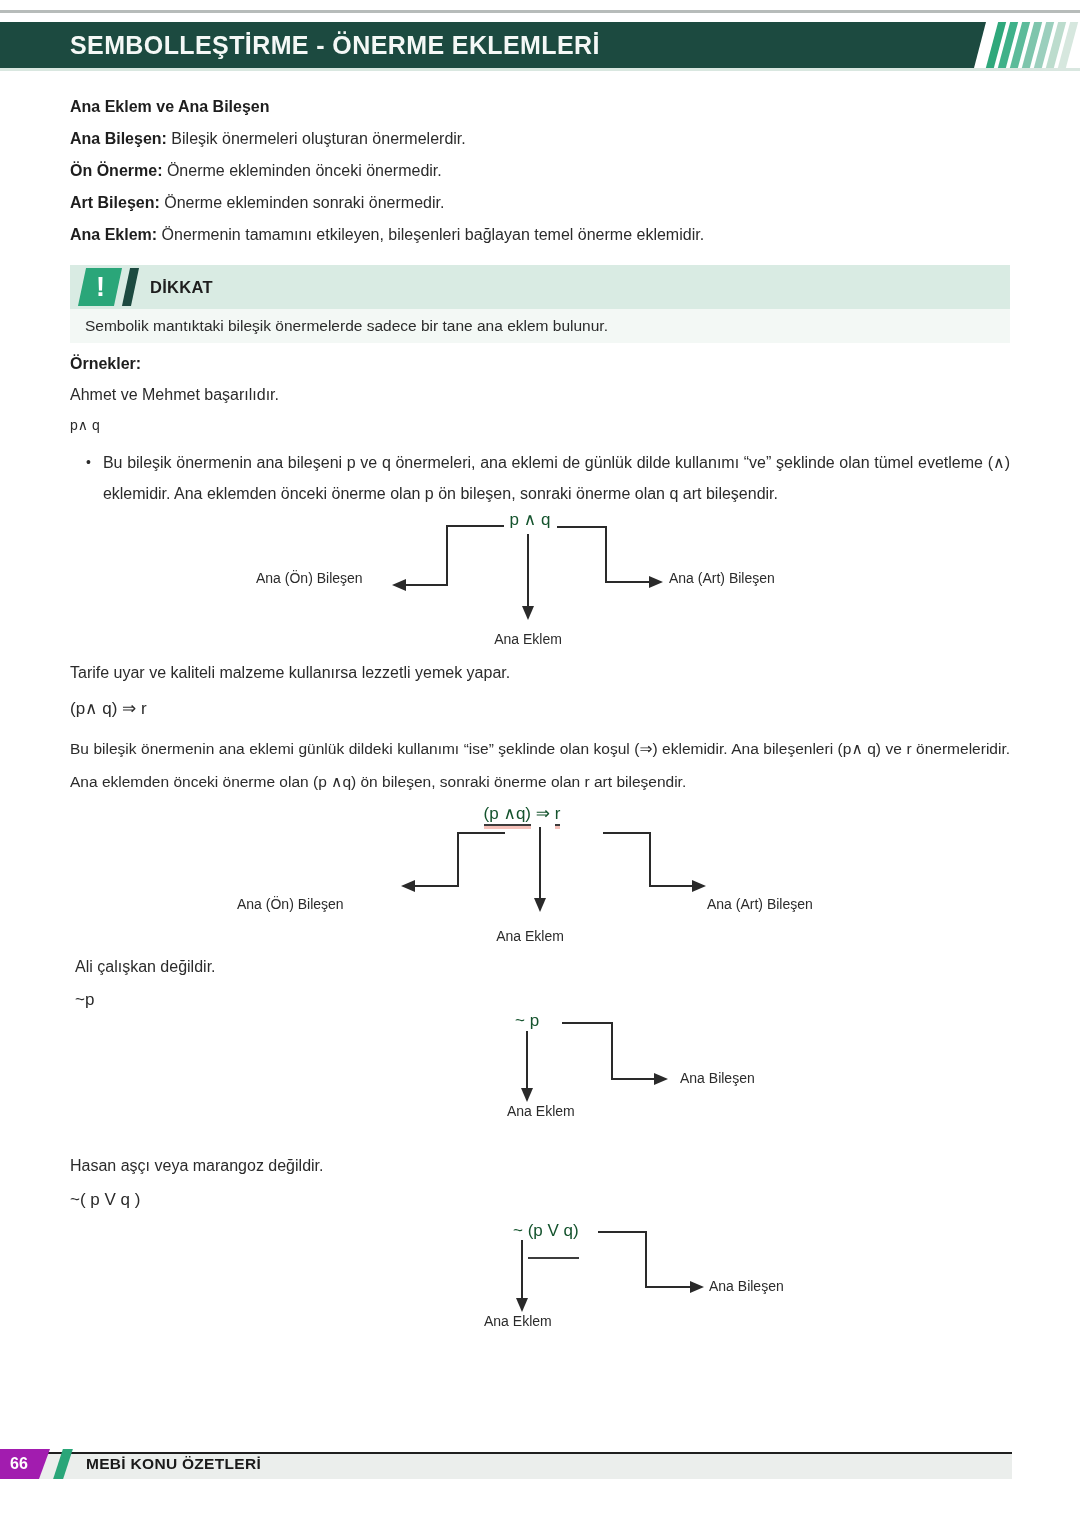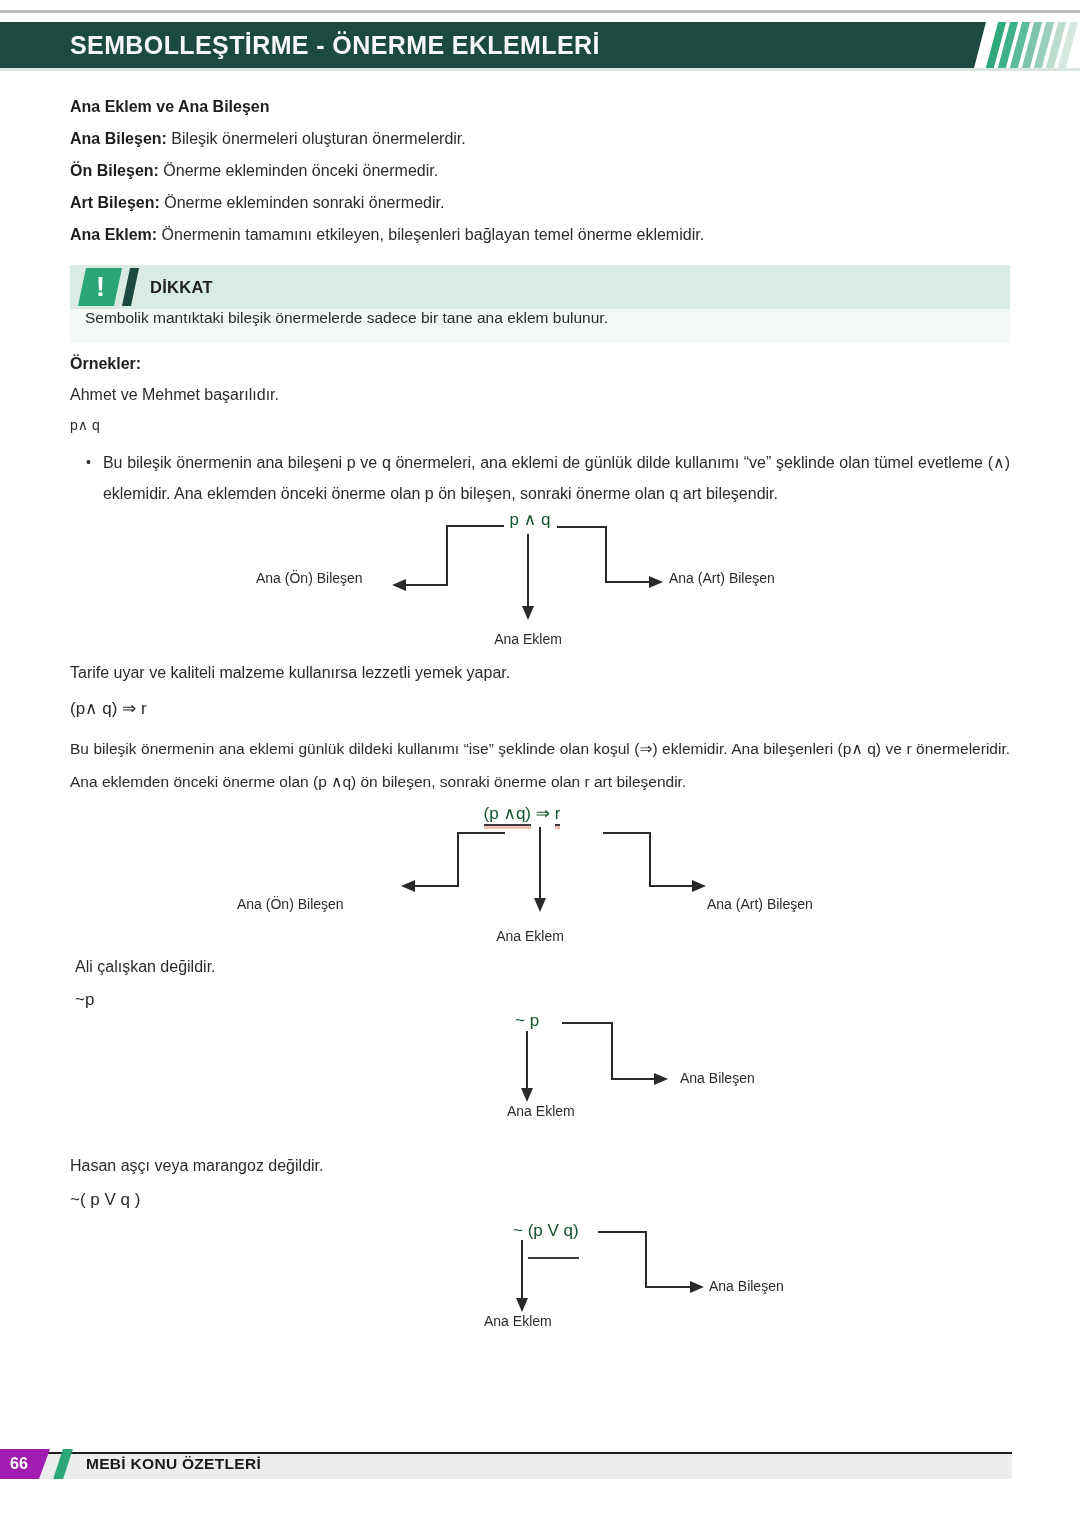--- a/index.html
+++ b/index.html
@@ -33,21 +33,21 @@
   
   .dikkat{left:70px;top:265px;width:940px;}
   .dikkat-head{height:44px;background:#d9ebe3;position:relative;display:flex;align-items:center;}
   .dikkat-icon{
     position:absolute;left:12px;top:3px;width:36px;height:38px;background:#2aa679;
     transform:skewX(-12deg);display:flex;align-items:center;justify-content:center;
   }
   .dikkat-icon span{transform:skewX(12deg);color:#ffffff;font-weight:bold;font-size:27px;line-height:1;}
   .dikkat-slash{position:absolute;left:56px;top:3px;width:9px;height:38px;background:#1c4a40;transform:skewX(-12deg);}
   .dikkat-title{margin-left:80px;font-weight:bold;font-size:16.5px;color:#1e1e1e;letter-spacing:.3px;}
-  .dikkat-note{height:34px;background:#f3f8f5;display:flex;align-items:flex-start;}
+  .dikkat-note{height:34px;background:#f3f8f5;display:flex;align-items:center;}
   .dikkat-note span{margin-left:15px;font-size:15.5px;color:#2b2b2b;}
 
   
   .diagram{left:0;width:1080px;}
   .hline{position:absolute;height:2px;background:#2a2a2a;}
   .vline{position:absolute;width:2px;background:#2a2a2a;}
   .arr{position:absolute;width:0;height:0;}
   .arr-left{border-top:6px solid transparent;border-bottom:6px solid transparent;border-right:14px solid #2a2a2a;}
   .arr-right{border-top:6px solid transparent;border-bottom:6px solid transparent;border-left:14px solid #2a2a2a;}
   .arr-down{border-left:6px solid transparent;border-right:6px solid transparent;border-top:14px solid #2a2a2a;}
@@ -86,21 +86,21 @@
     <div class="stripe" style="background: rgb(188, 220, 205);"></div>
     <div class="stripe" style="background: rgb(214, 231, 222);"></div>
   </div>
 
 <div class="abs bodyline b" style="top:97px;">Ana Eklem ve Ana Bileşen</div>
 
 <div class="abs bodyline" style="top:129px;">
   <span class="b">Ana Bileşen:</span><span> Bileşik önermeleri oluşturan önermelerdir.</span>
 </div>
 <div class="abs bodyline" style="top:161px;">
-  <span class="b">Ön Bileşen:</span><span> Önerme ekleminden önceki önermedir.</span>
+  <span class="b">Ön Önerme:</span><span> Önerme ekleminden önceki önermedir.</span>
 </div>
 <div class="abs bodyline" style="top:193px;">
   <span class="b">Art Bileşen:</span><span> Önerme ekleminden sonraki önermedir.</span>
 </div>
 <div class="abs bodyline" style="top:225px;">
   <span class="b">Ana Eklem:</span><span> Önermenin tamamını etkileyen, bileşenleri bağlayan temel önerme eklemidir.</span>
 </div>
 
 <div class="abs dikkat">
   <div class="dikkat-head">

